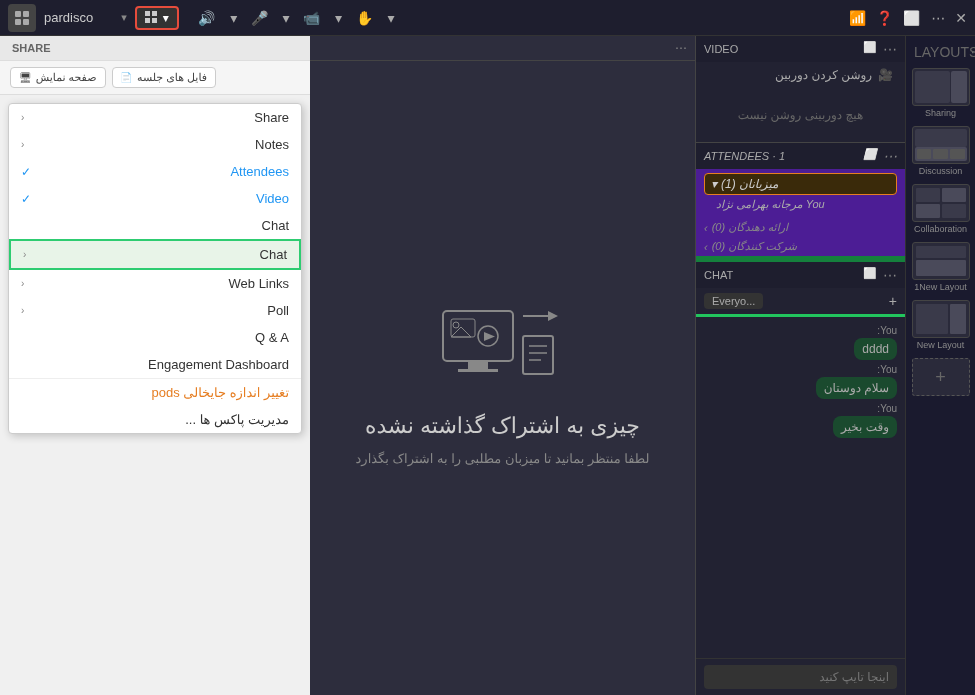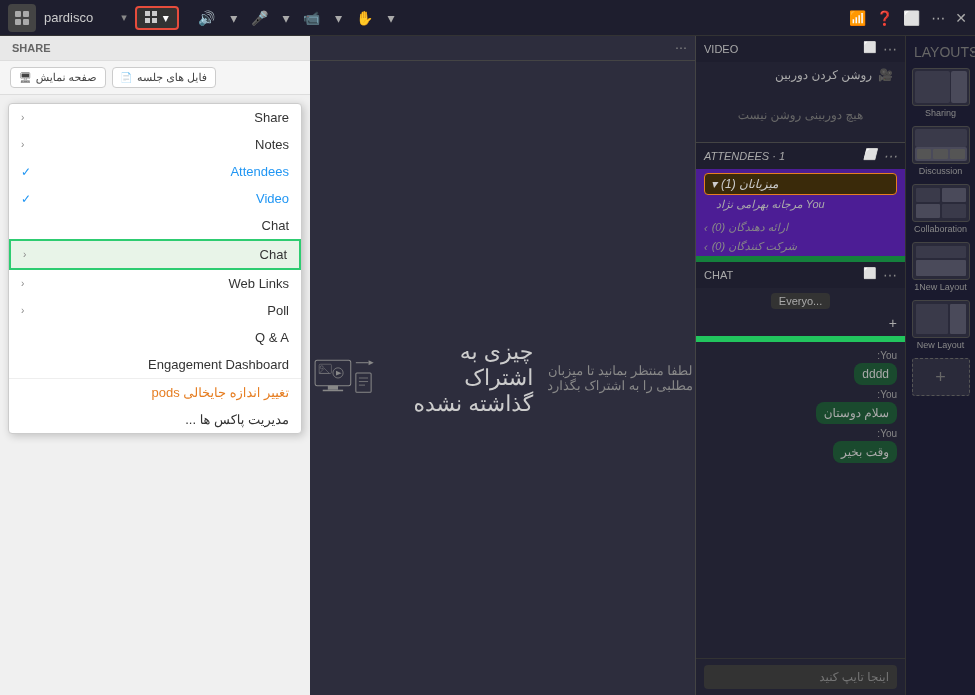--- a/index.html
+++ b/index.html
@@ -133,22 +133,23 @@
     .center-area {
       flex: 1;
       background: #2d2d3d;
       display: flex;
       flex-direction: column;
       position: relative;
     }
     .empty-state {
       flex: 1;
       display: flex;
-      flex-direction: row;
-      align-items: center;
+      flex-direction: column;
+      align-items: center;
+      justify-content: center;
       color: #aaa;
       gap: 12px;
     }
     .empty-title {
       font-size: 22px;
       color: #ccc;
       font-family: Arial;
       direction: rtl;
     }
     .empty-subtitle {
@@ -262,22 +263,21 @@
       background: #222232;
       display: flex;
       flex-direction: column;
       min-height: 0;
     }
     .chat-filter {
       display: flex;
       align-items: center;
       padding: 5px 8px;
       gap: 6px;
-      border-bottom: 6px solid #22c55e;
-      flex-direction: column;
+      border-bottom: 3px solid #22c55e;
     }
     .chat-filter-btn {
       background: #333;
       color: #aaa;
       border: none;
       border-radius: 4px;
       padding: 2px 8px;
       font-size: 11px;
       cursor: pointer;
     }

